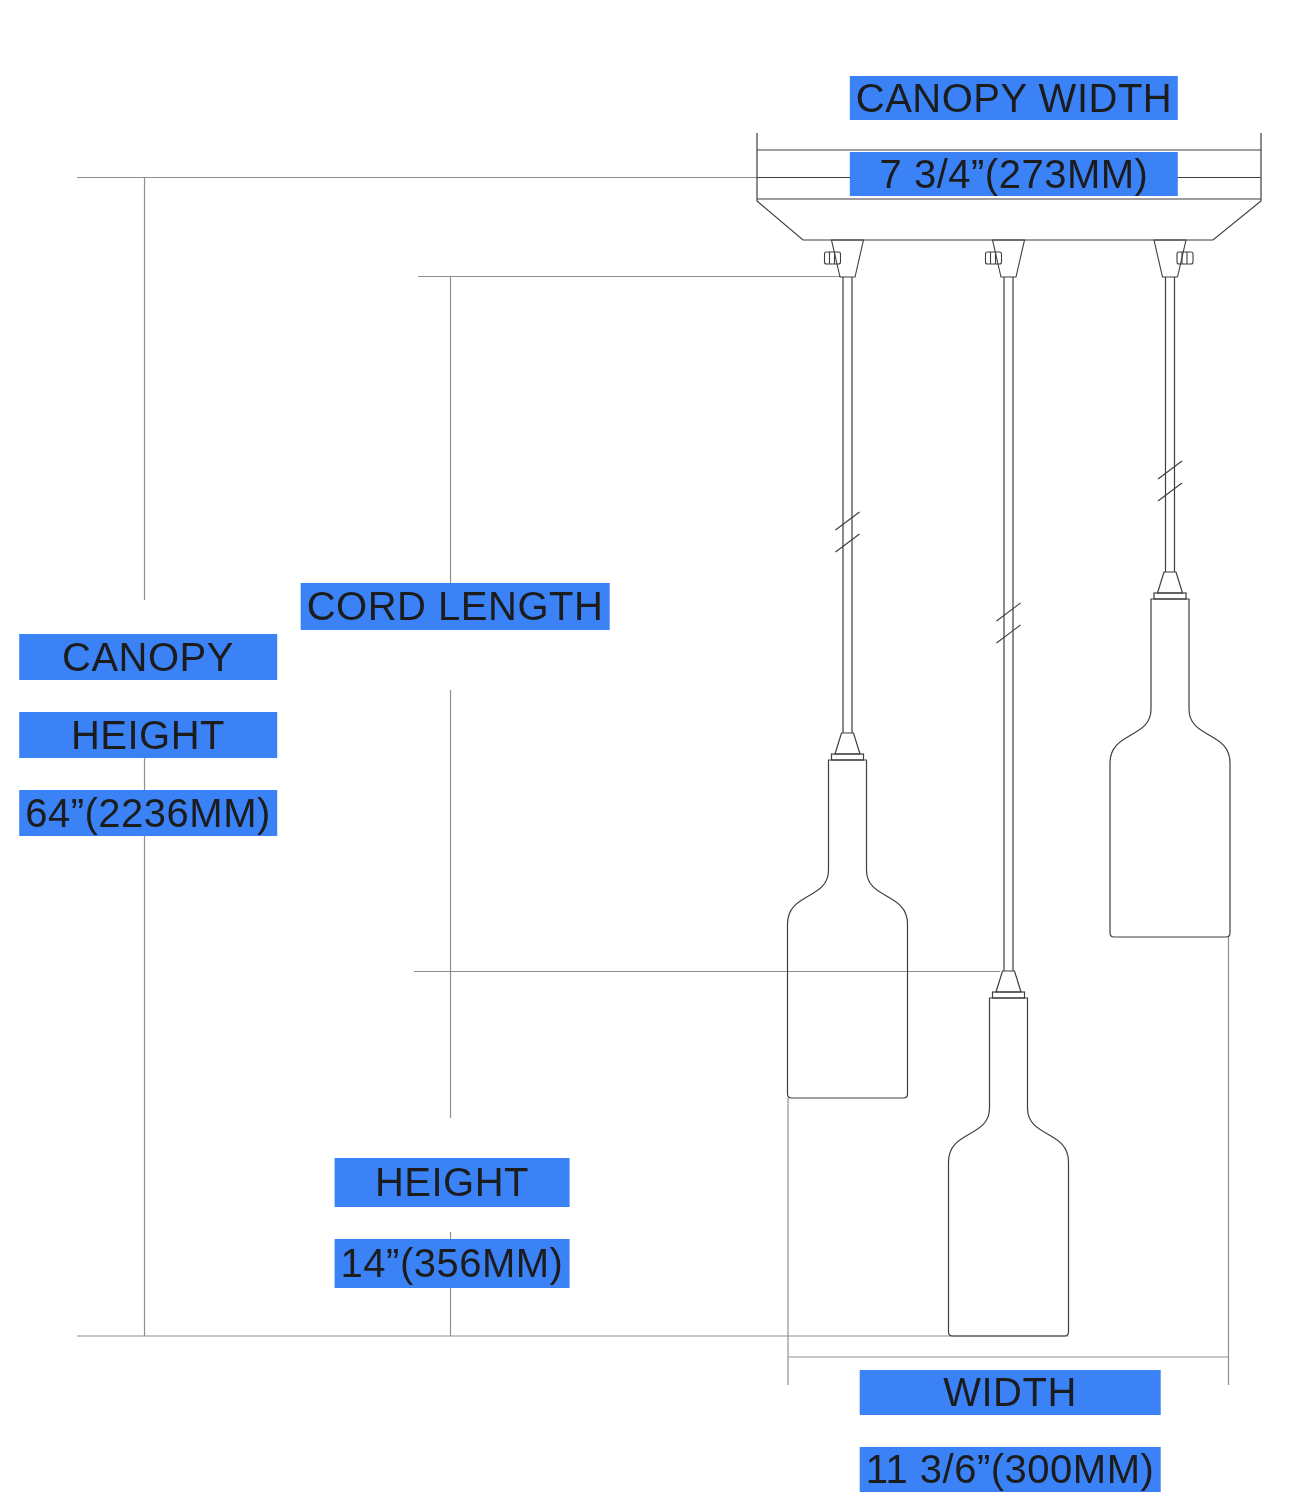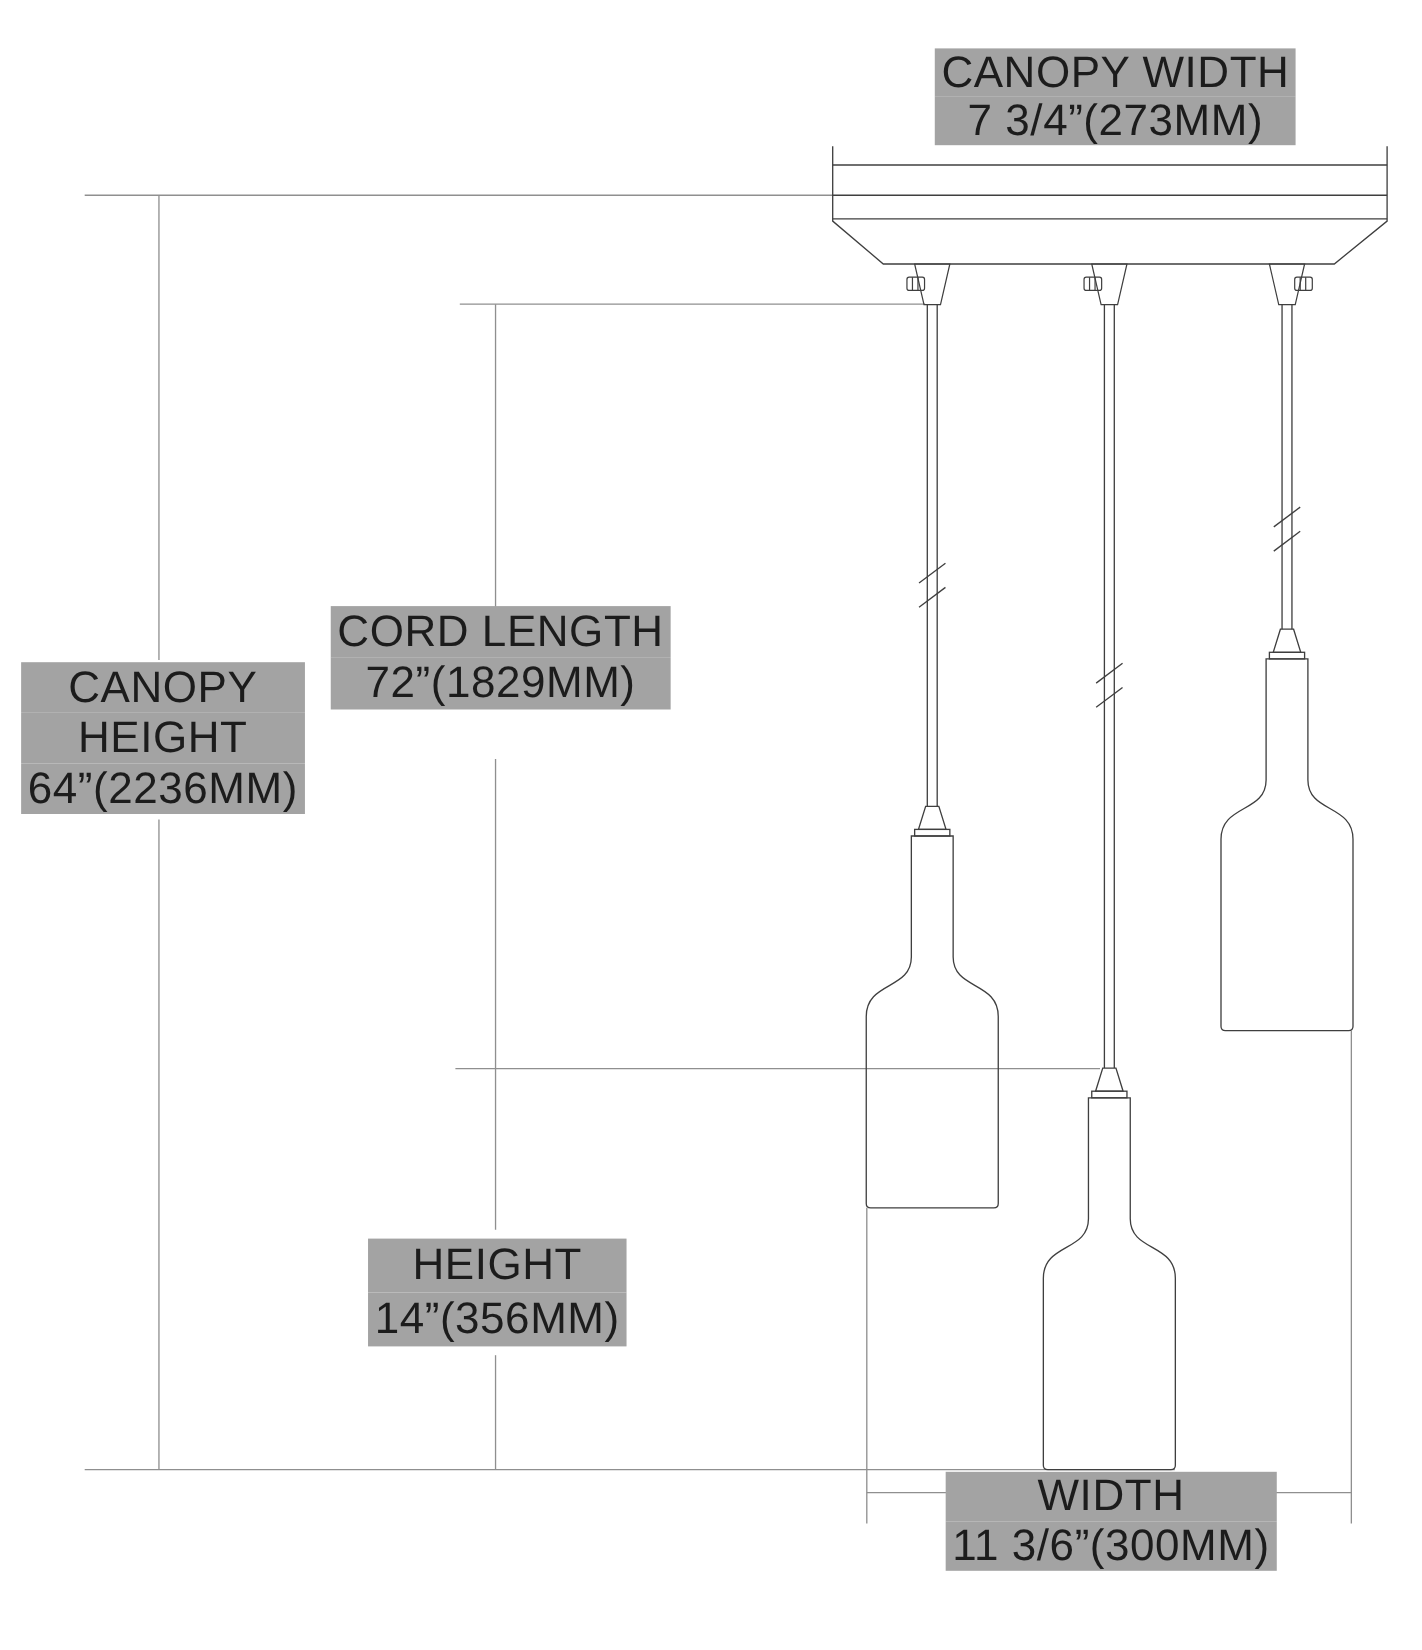--- a/index.html
+++ b/index.html
@@ -14,21 +14,21 @@
   .dim-label{
     position:absolute;
     transform:translateX(-50%);
     text-align:center;
     color:#1c1c1c;
     font-size:40px;
     line-height:45px;
     white-space:nowrap;
     letter-spacing:0.5px;
   }
-  .dim-label div{background:#a3a3a3;padding:0 6px;}
+  .dim-label div{background:#3b82f6;padding:0 6px;margin-top:32px;}
   #label-canopy-width{left:1014px;top:44px;line-height:44px;}
   #label-overall-height{left:148px;top:602px;line-height:46px;}
   #label-cord-length{left:455px;top:551px;line-height:47px;}
   #label-height{left:452px;top:1126px;line-height:49px;}
   #label-width{left:1010px;top:1338px;line-height:45px;}
 </style>
 </head>
 <body>
 
 <div id="canvas">
@@ -107,21 +107,20 @@
   </div>
 
   <div class="dim-label" id="label-overall-height">
     <div>CANOPY</div>
     <div>HEIGHT</div>
     <div>64”(2236MM)</div>
   </div>
 
   <div class="dim-label" id="label-cord-length">
     <div>CORD LENGTH</div>
-    <div>72”(1829MM)</div>
   </div>
 
   <div class="dim-label" id="label-height">
     <div>HEIGHT</div>
     <div>14”(356MM)</div>
   </div>
 
   <div class="dim-label" id="label-width">
     <div>WIDTH</div>
     <div>11 3/6”(300MM)</div>

